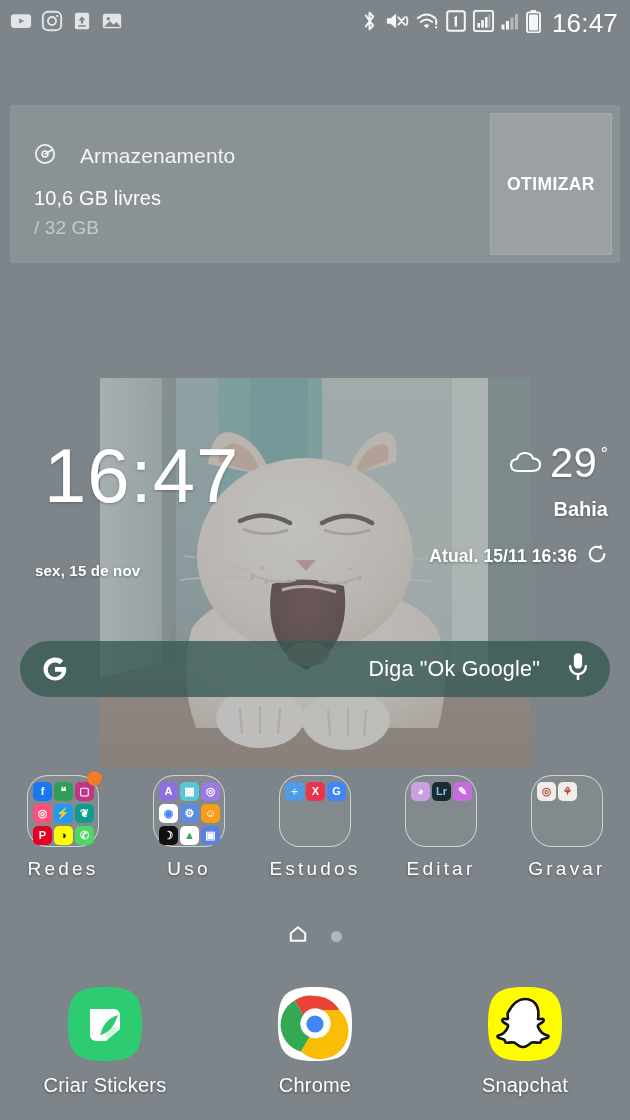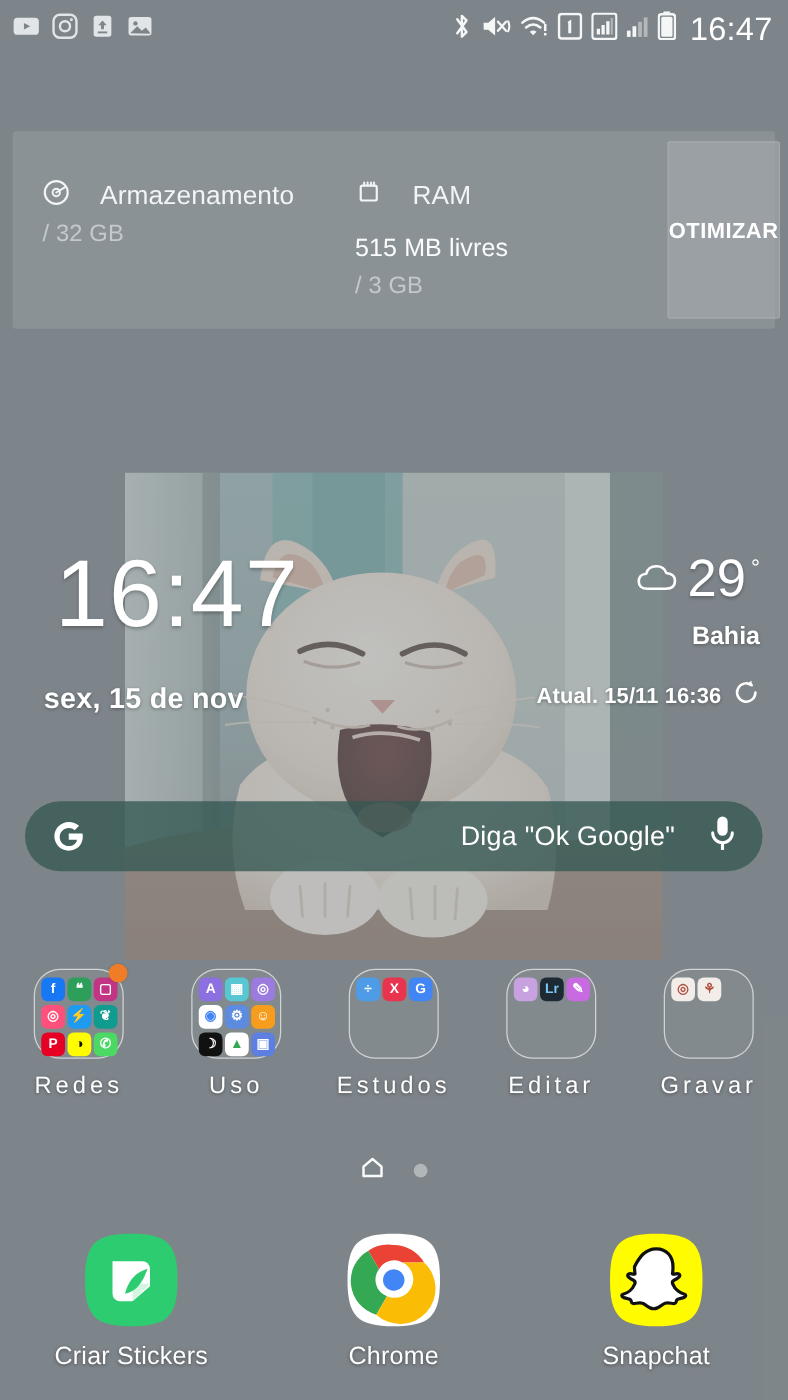--- a/index.html
+++ b/index.html
@@ -67,22 +67,22 @@
   #clockWidget{
     position:absolute; left:0; top:430px; width:630px; height:160px; z-index:30;
   }
   #bigClock{
     position:absolute; left:44px; top:8px;
     color:#ffffff; font-size:76px; font-weight:300; line-height:1;
     letter-spacing:1px;
     text-shadow:0 1px 3px rgba(0,0,0,.28);
   }
   #dateLine{
-    position:absolute; left:35px; top:115px;
-    color:#ffffff; font-size:23px; font-weight:700; letter-spacing:.2px;
+    position:absolute; left:35px; top:132px;
+    color:#ffffff; font-size:15px; font-weight:700; letter-spacing:.2px;
     text-shadow:0 1px 3px rgba(0,0,0,.35);
   }
   #weatherBlock{
     position:absolute; right:22px; top:12px; text-align:right;
   }
   #wxTop{ display:flex; align-items:flex-start; justify-content:flex-end; gap:4px; }
   #wxTemp{
     color:#fff; font-size:42px; font-weight:300; line-height:1;
     text-shadow:0 1px 3px rgba(0,0,0,.3);
   }
@@ -360,41 +360,24 @@
         <div class="swHead">
           <span>
             <svg width="22" height="22" viewBox="0 0 24 24">
                 <circle cx="12" cy="12" r="10" fill="none" stroke="#f2f4f5" stroke-width="1.9"></circle>
                 <circle cx="12" cy="12" r="3.2" fill="none" stroke="#f2f4f5" stroke-width="1.7"></circle>
                 <path d="M12 12 L19.4 7.6" stroke="#f2f4f5" stroke-width="1.7" stroke-linecap="round"></path>
               </svg>
           </span>
           <span class="swTitle">Armazenamento</span>
         </div>
+        <div class="swFree">10,6 GB livres</div>
         <div class="swTotal">/ 32 GB</div>
       </div>
 
-      <div class="swCol">
-        <div class="swHead">
-          <span>
-            <svg width="22" height="22" viewBox="0 0 24 24">
-                <rect x="5" y="6" width="14" height="13" rx="1.6" fill="none" stroke="#f2f4f5" stroke-width="1.9"></rect>
-                <g stroke="#f2f4f5" stroke-width="1.7" stroke-linecap="round">
-                  <path d="M8 6 V3.2"></path>
-                  <path d="M11 6 V3.2"></path>
-                  <path d="M14 6 V3.2"></path>
-                  <path d="M16.6 6 V3.2"></path>
-                </g>
-              </svg>
-          </span>
-          <span class="swTitle">RAM</span>
-        </div>
-        <div class="swFree">515 MB livres</div>
-        <div class="swTotal">/ 3 GB</div>
-      </div>
     </div>
     <div id="optimizeBtn">OTIMIZAR</div>
   </div>
 
   <div id="clockWidget">
     <div id="bigClock">16:47</div>
     <div id="dateLine">sex, 15 de nov</div>
 
     <div id="weatherBlock">
       <div id="wxTop">

